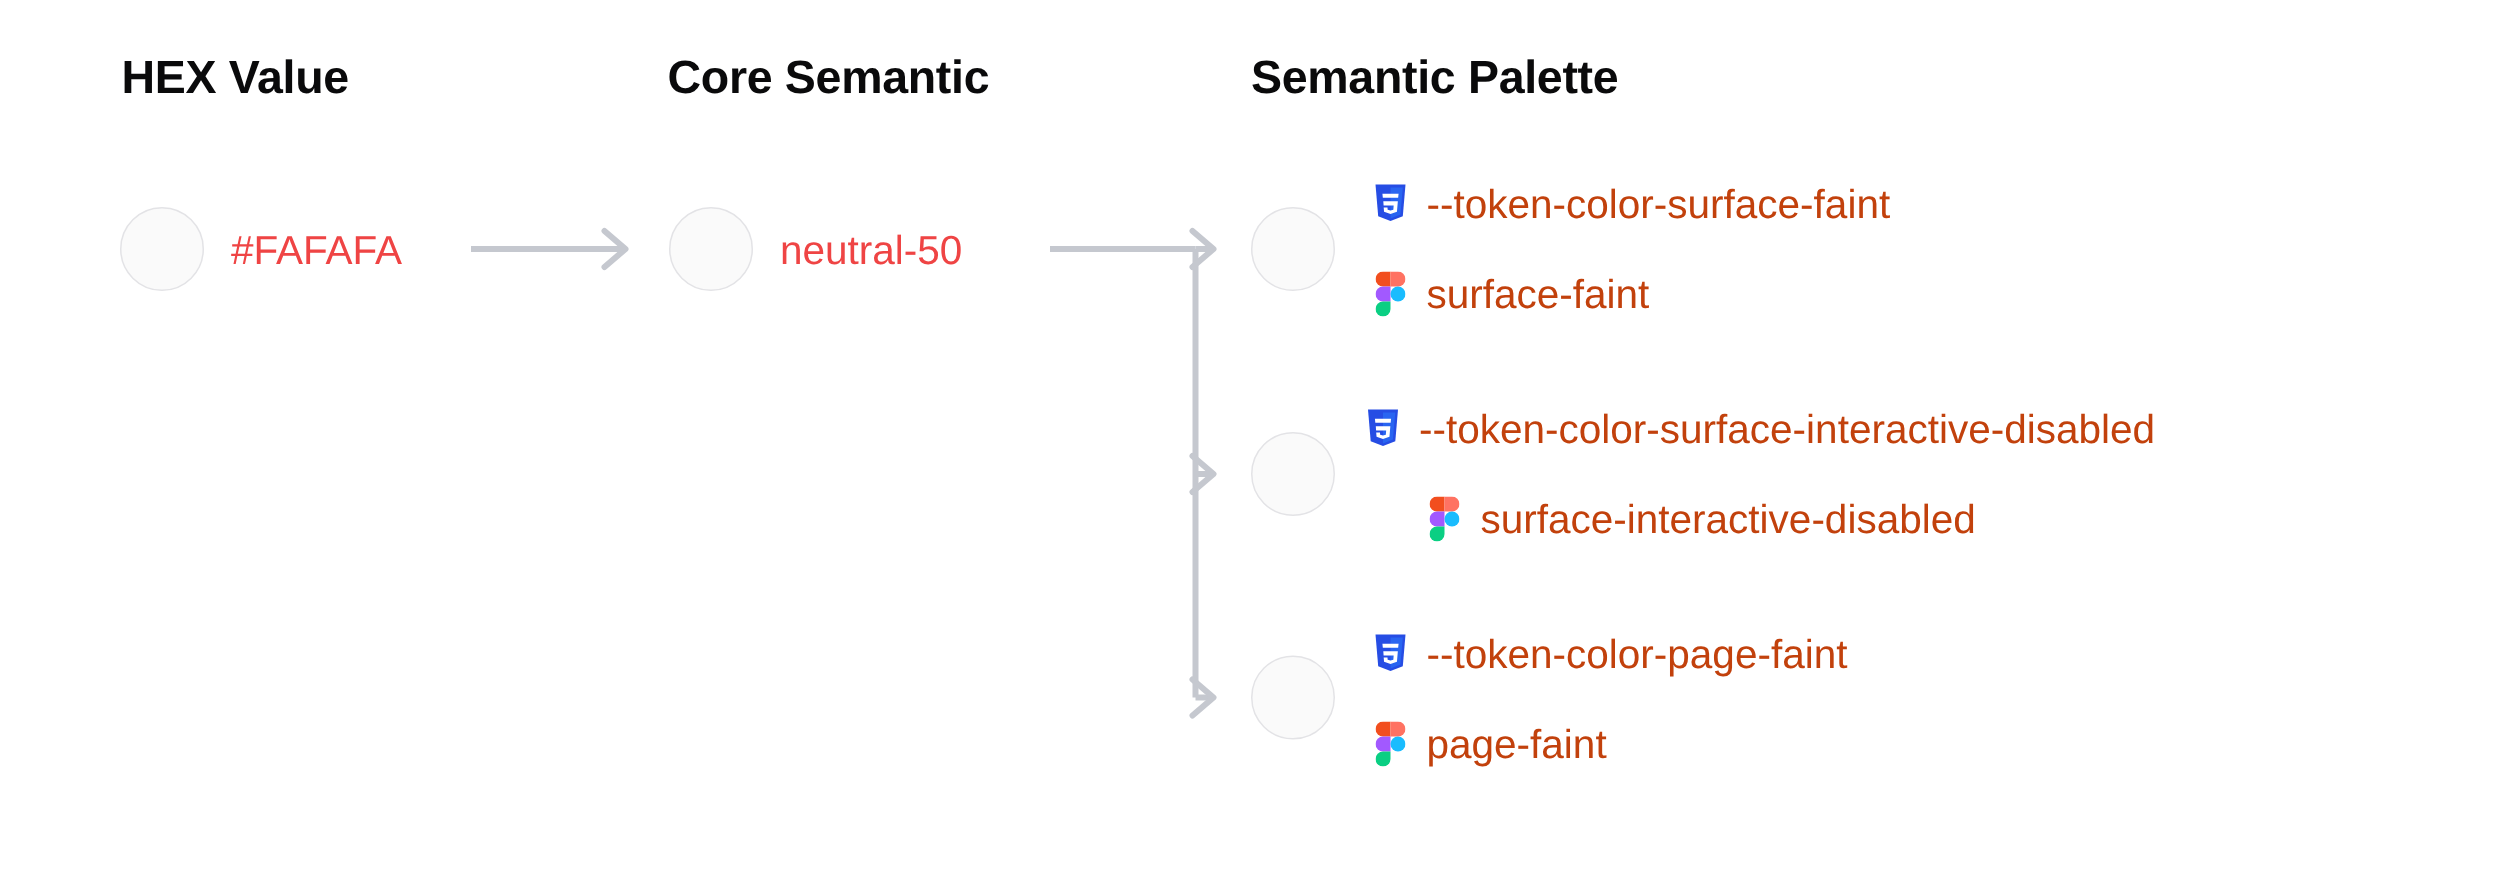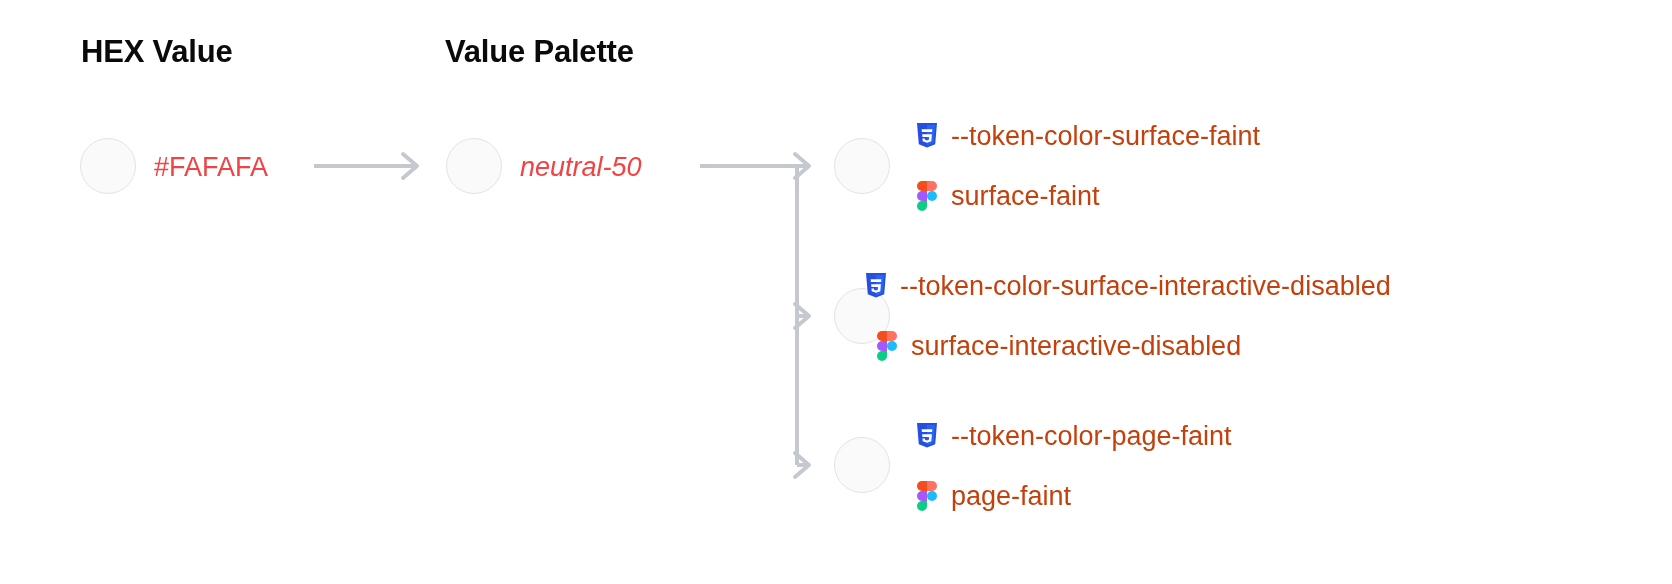--- a/index.html
+++ b/index.html
@@ -96,22 +96,23 @@
     pointer-events: none;
   }
 </style>
 </head>
 <body>
 
 <div class="canvas">
 
   <div class="col-header" id="header-hex">HEX Value</div>
 
-  <div class="col-header" id="header-core">Value Palette</div>
-
+  <div class="col-header" id="header-core">Core Semantic</div>
+
+  <div class="col-header" id="header-semantic">Semantic Palette</div>
 
   <svg class="connectors" viewBox="0 0 1672 584">
 
     <g>
       <line x1="266" y1="166" x2="368" y2="166" stroke="#C5C8CF" stroke-width="4" stroke-linecap="butt"></line>
       <polyline points="355,154 369,166 355,178" fill="none" stroke="#C5C8CF" stroke-width="4" stroke-linecap="round" stroke-linejoin="round"></polyline>
     </g>
 
     <g>
 
@@ -127,21 +128,21 @@
 
       <line x1="749" y1="465" x2="760" y2="465" stroke="#C5C8CF" stroke-width="4" stroke-linecap="butt"></line>
       <polyline points="747,453 761,465 747,477" fill="none" stroke="#C5C8CF" stroke-width="4" stroke-linecap="round" stroke-linejoin="round"></polyline>
     </g>
   </svg>
 
   <div class="swatch" id="swatch-hex" style="left:32px; top:138px; background:#FAFAFA;"></div>
   <div class="value-label" id="label-hex" style="left:106px; top:151px;">#FAFAFA</div>
 
   <div class="swatch" id="swatch-core" style="left:398px; top:138px; background:#FAFAFA;"></div>
-  <div class="value-label" id="label-core" style="left:472px; top:151px;font-style:italic;">neutral-50</div>
+  <div class="value-label" id="label-core" style="left:472px; top:151px;">neutral-50</div>
 
   <div class="swatch" id="swatch-semantic-0" style="left:786px; top:138px; background:#FAFAFA;"></div>
 
   <div class="token-line" style="left:866px; top:120px;">
     <span class="icon-slot">
       <svg width="24" height="28" viewBox="0 0 24 28" aria-hidden="true">
         <path d="M2 1 L22 1 L20.2 22.2 L12 25.4 L3.8 22.2 Z" fill="#264DE4"></path>
         <path d="M12 3 L12 23.6 L18.6 21 L20.2 3 Z" fill="#2965F1"></path>
         <path d="M6.6 7.2 L17.4 7.2 L17.1 9.9 L6.9 9.9 Z" fill="#FFFFFF"></path>
         <path d="M7.2 12.2 L16.9 12.2 L16.3 19.2 L12 20.7 L7.7 19.2 L7.45 16.4 L10 16.4 L10.1 17.8 L12 18.4 L13.9 17.8 L14.1 15.0 L7.4 15.0 Z" fill="#FFFFFF"></path>
@@ -158,33 +159,33 @@
         <path d="M5 10 h5 v10 h-5 a5 5 0 0 1 0 -10 z" fill="#A259FF"></path>
         <circle cx="15" cy="15" r="5" fill="#1ABCFE"></circle>
         <path d="M5 20 h5 v5 a5 5 0 0 1 -5 5 a5 5 0 0 1 0 -10 z" fill="#0ACF83"></path>
       </svg>
     </span>
     <span class="token-text">surface-faint</span>
   </div>
 
   <div class="swatch" id="swatch-semantic-1" style="left:786px; top:288px; background:#FAFAFA;"></div>
 
-  <div class="token-line" style="left:815px; top:270px;">
+  <div class="token-line" style="left:861px; top:270px;">
     <span class="icon-slot">
       <svg width="24" height="28" viewBox="0 0 24 28" aria-hidden="true">
         <path d="M2 1 L22 1 L20.2 22.2 L12 25.4 L3.8 22.2 Z" fill="#264DE4"></path>
         <path d="M12 3 L12 23.6 L18.6 21 L20.2 3 Z" fill="#2965F1"></path>
         <path d="M6.6 7.2 L17.4 7.2 L17.1 9.9 L6.9 9.9 Z" fill="#FFFFFF"></path>
         <path d="M7.2 12.2 L16.9 12.2 L16.3 19.2 L12 20.7 L7.7 19.2 L7.45 16.4 L10 16.4 L10.1 17.8 L12 18.4 L13.9 17.8 L14.1 15.0 L7.4 15.0 Z" fill="#FFFFFF"></path>
       </svg>
     </span>
     <span class="token-text">--token-color-surface-interactive-disabled</span>
   </div>
 
-  <div class="token-line" style="left:826px; top:330px;">
+  <div class="token-line" style="left:902px; top:330px;">
     <span class="icon-slot">
       <svg width="20" height="30" viewBox="0 0 20 30" aria-hidden="true">
         <path d="M5 0 h5 v10 h-5 a5 5 0 0 1 0 -10 z" fill="#F24E1E"></path>
         <path d="M10 0 h5 a5 5 0 0 1 0 10 h-5 z" fill="#FF7262"></path>
         <path d="M5 10 h5 v10 h-5 a5 5 0 0 1 0 -10 z" fill="#A259FF"></path>
         <circle cx="15" cy="15" r="5" fill="#1ABCFE"></circle>
         <path d="M5 20 h5 v5 a5 5 0 0 1 -5 5 a5 5 0 0 1 0 -10 z" fill="#0ACF83"></path>
       </svg>
     </span>
     <span class="token-text">surface-interactive-disabled</span>

